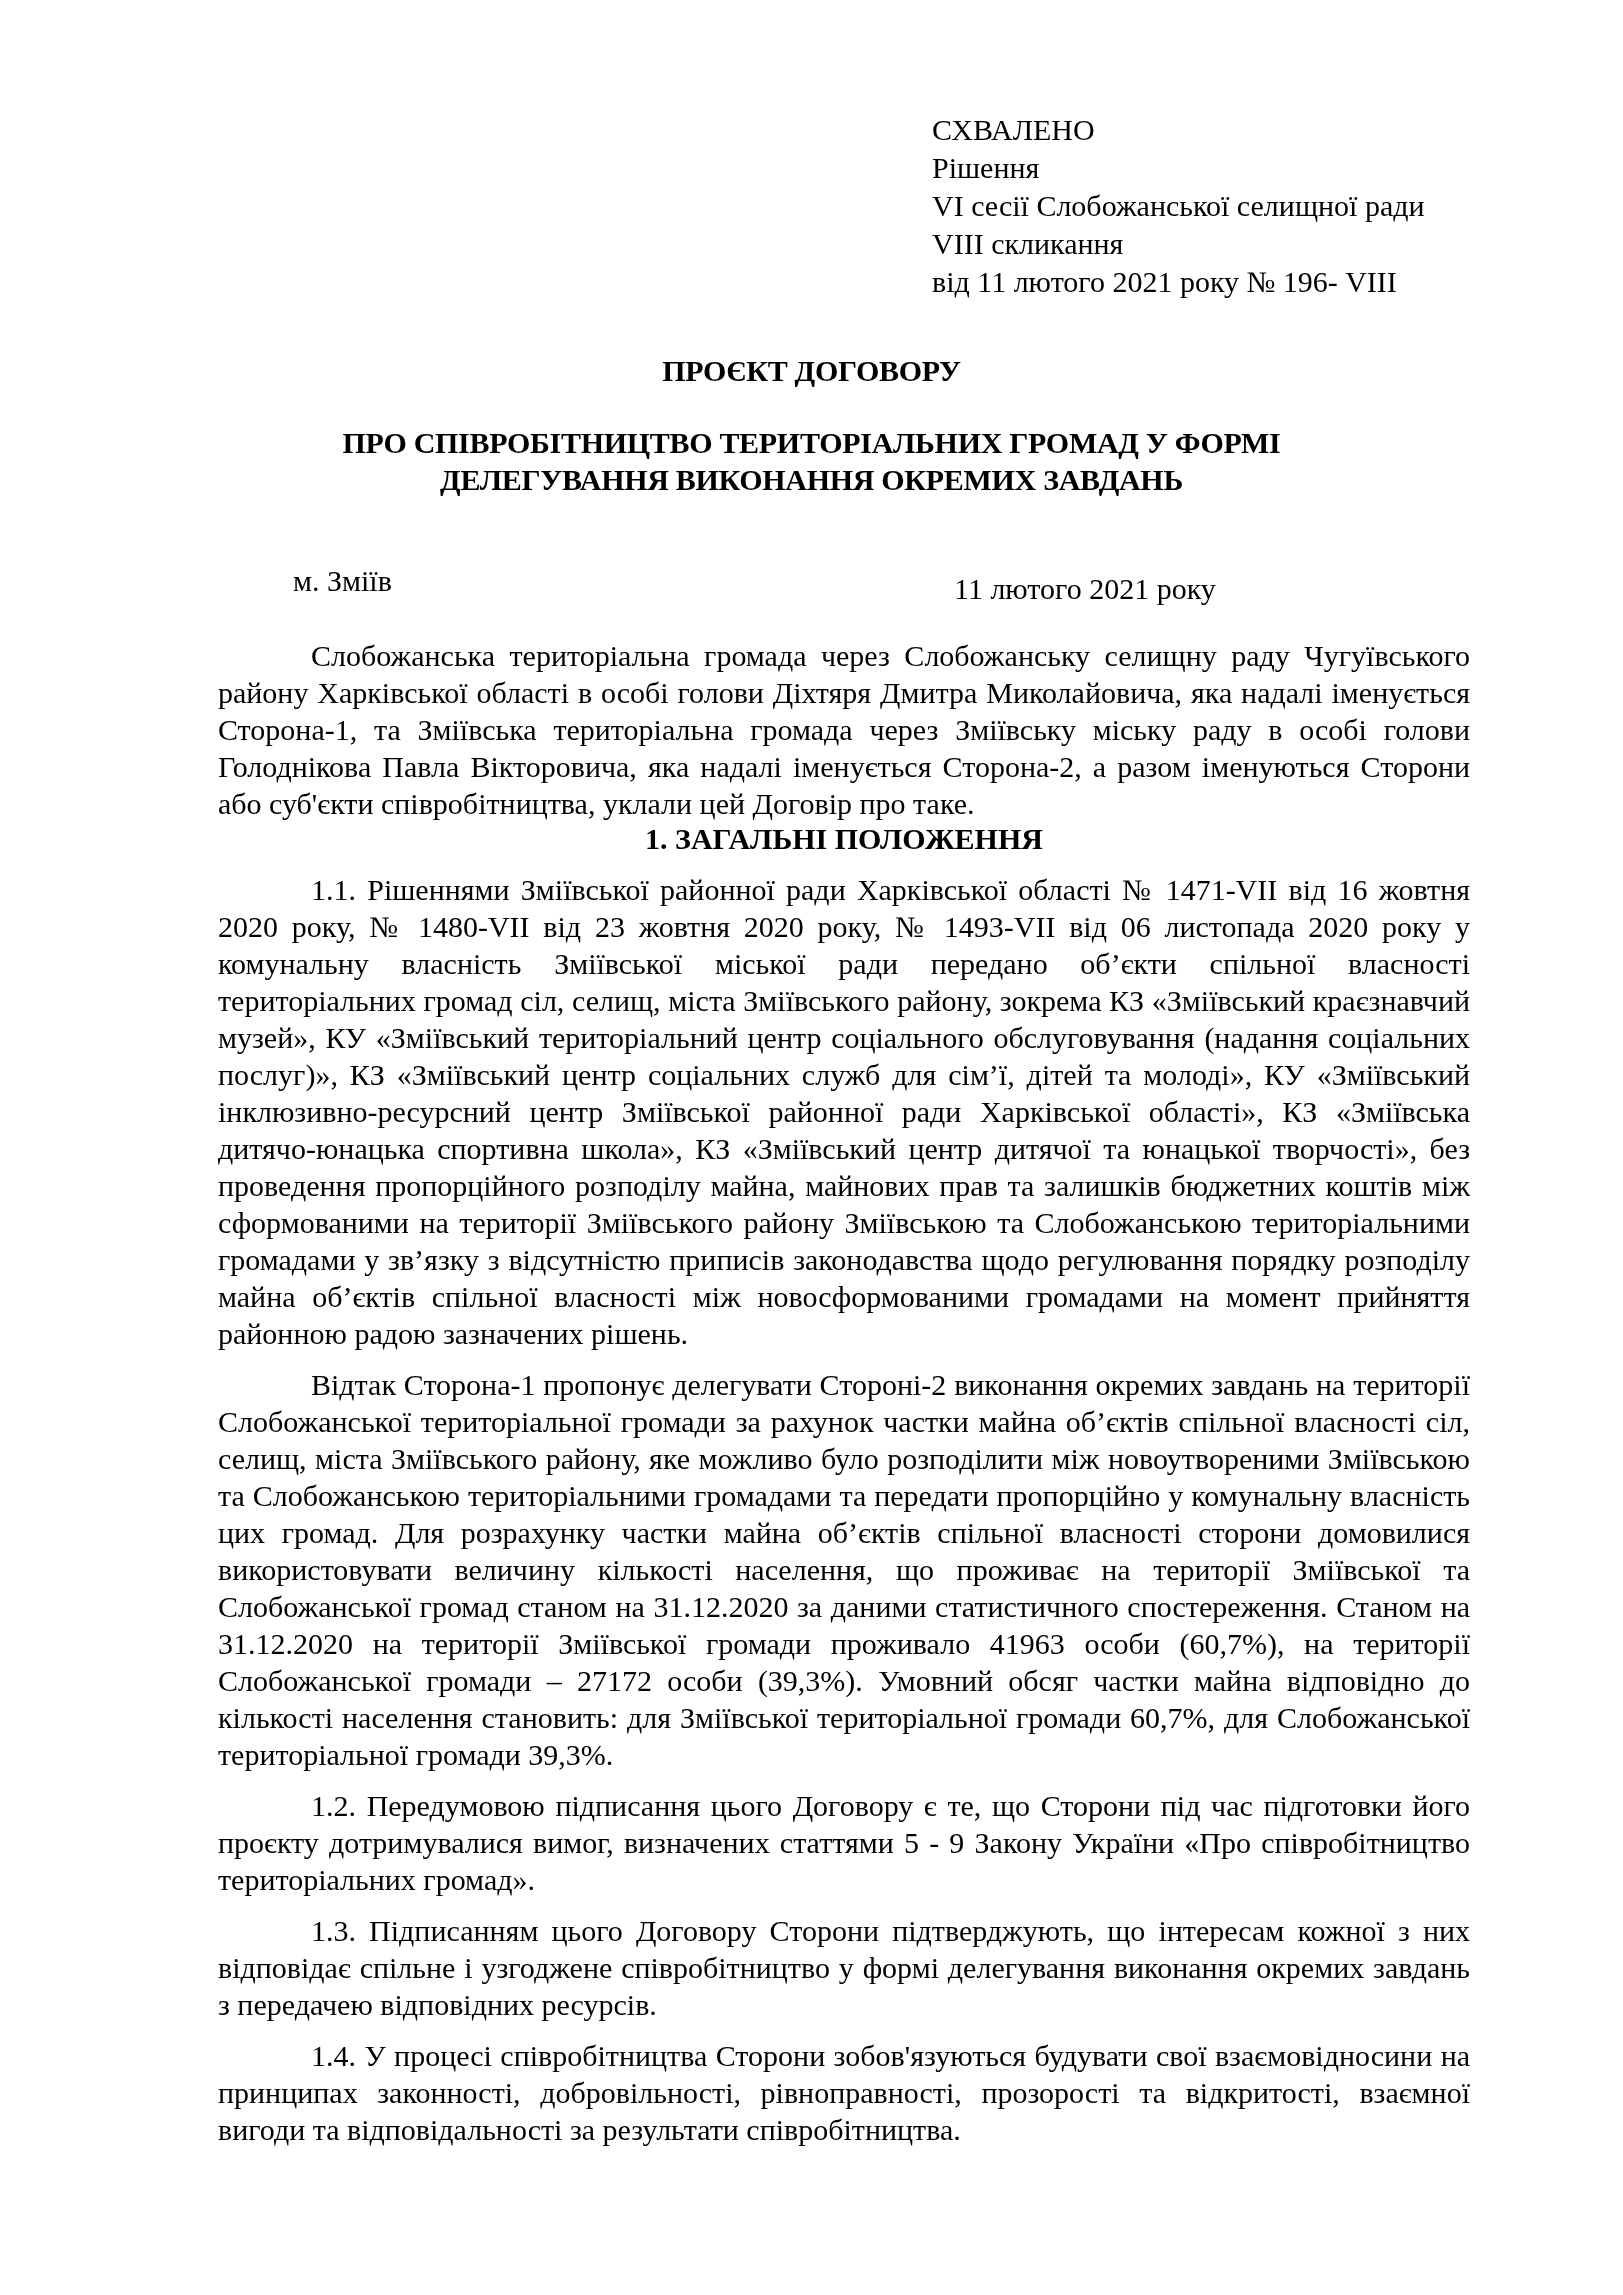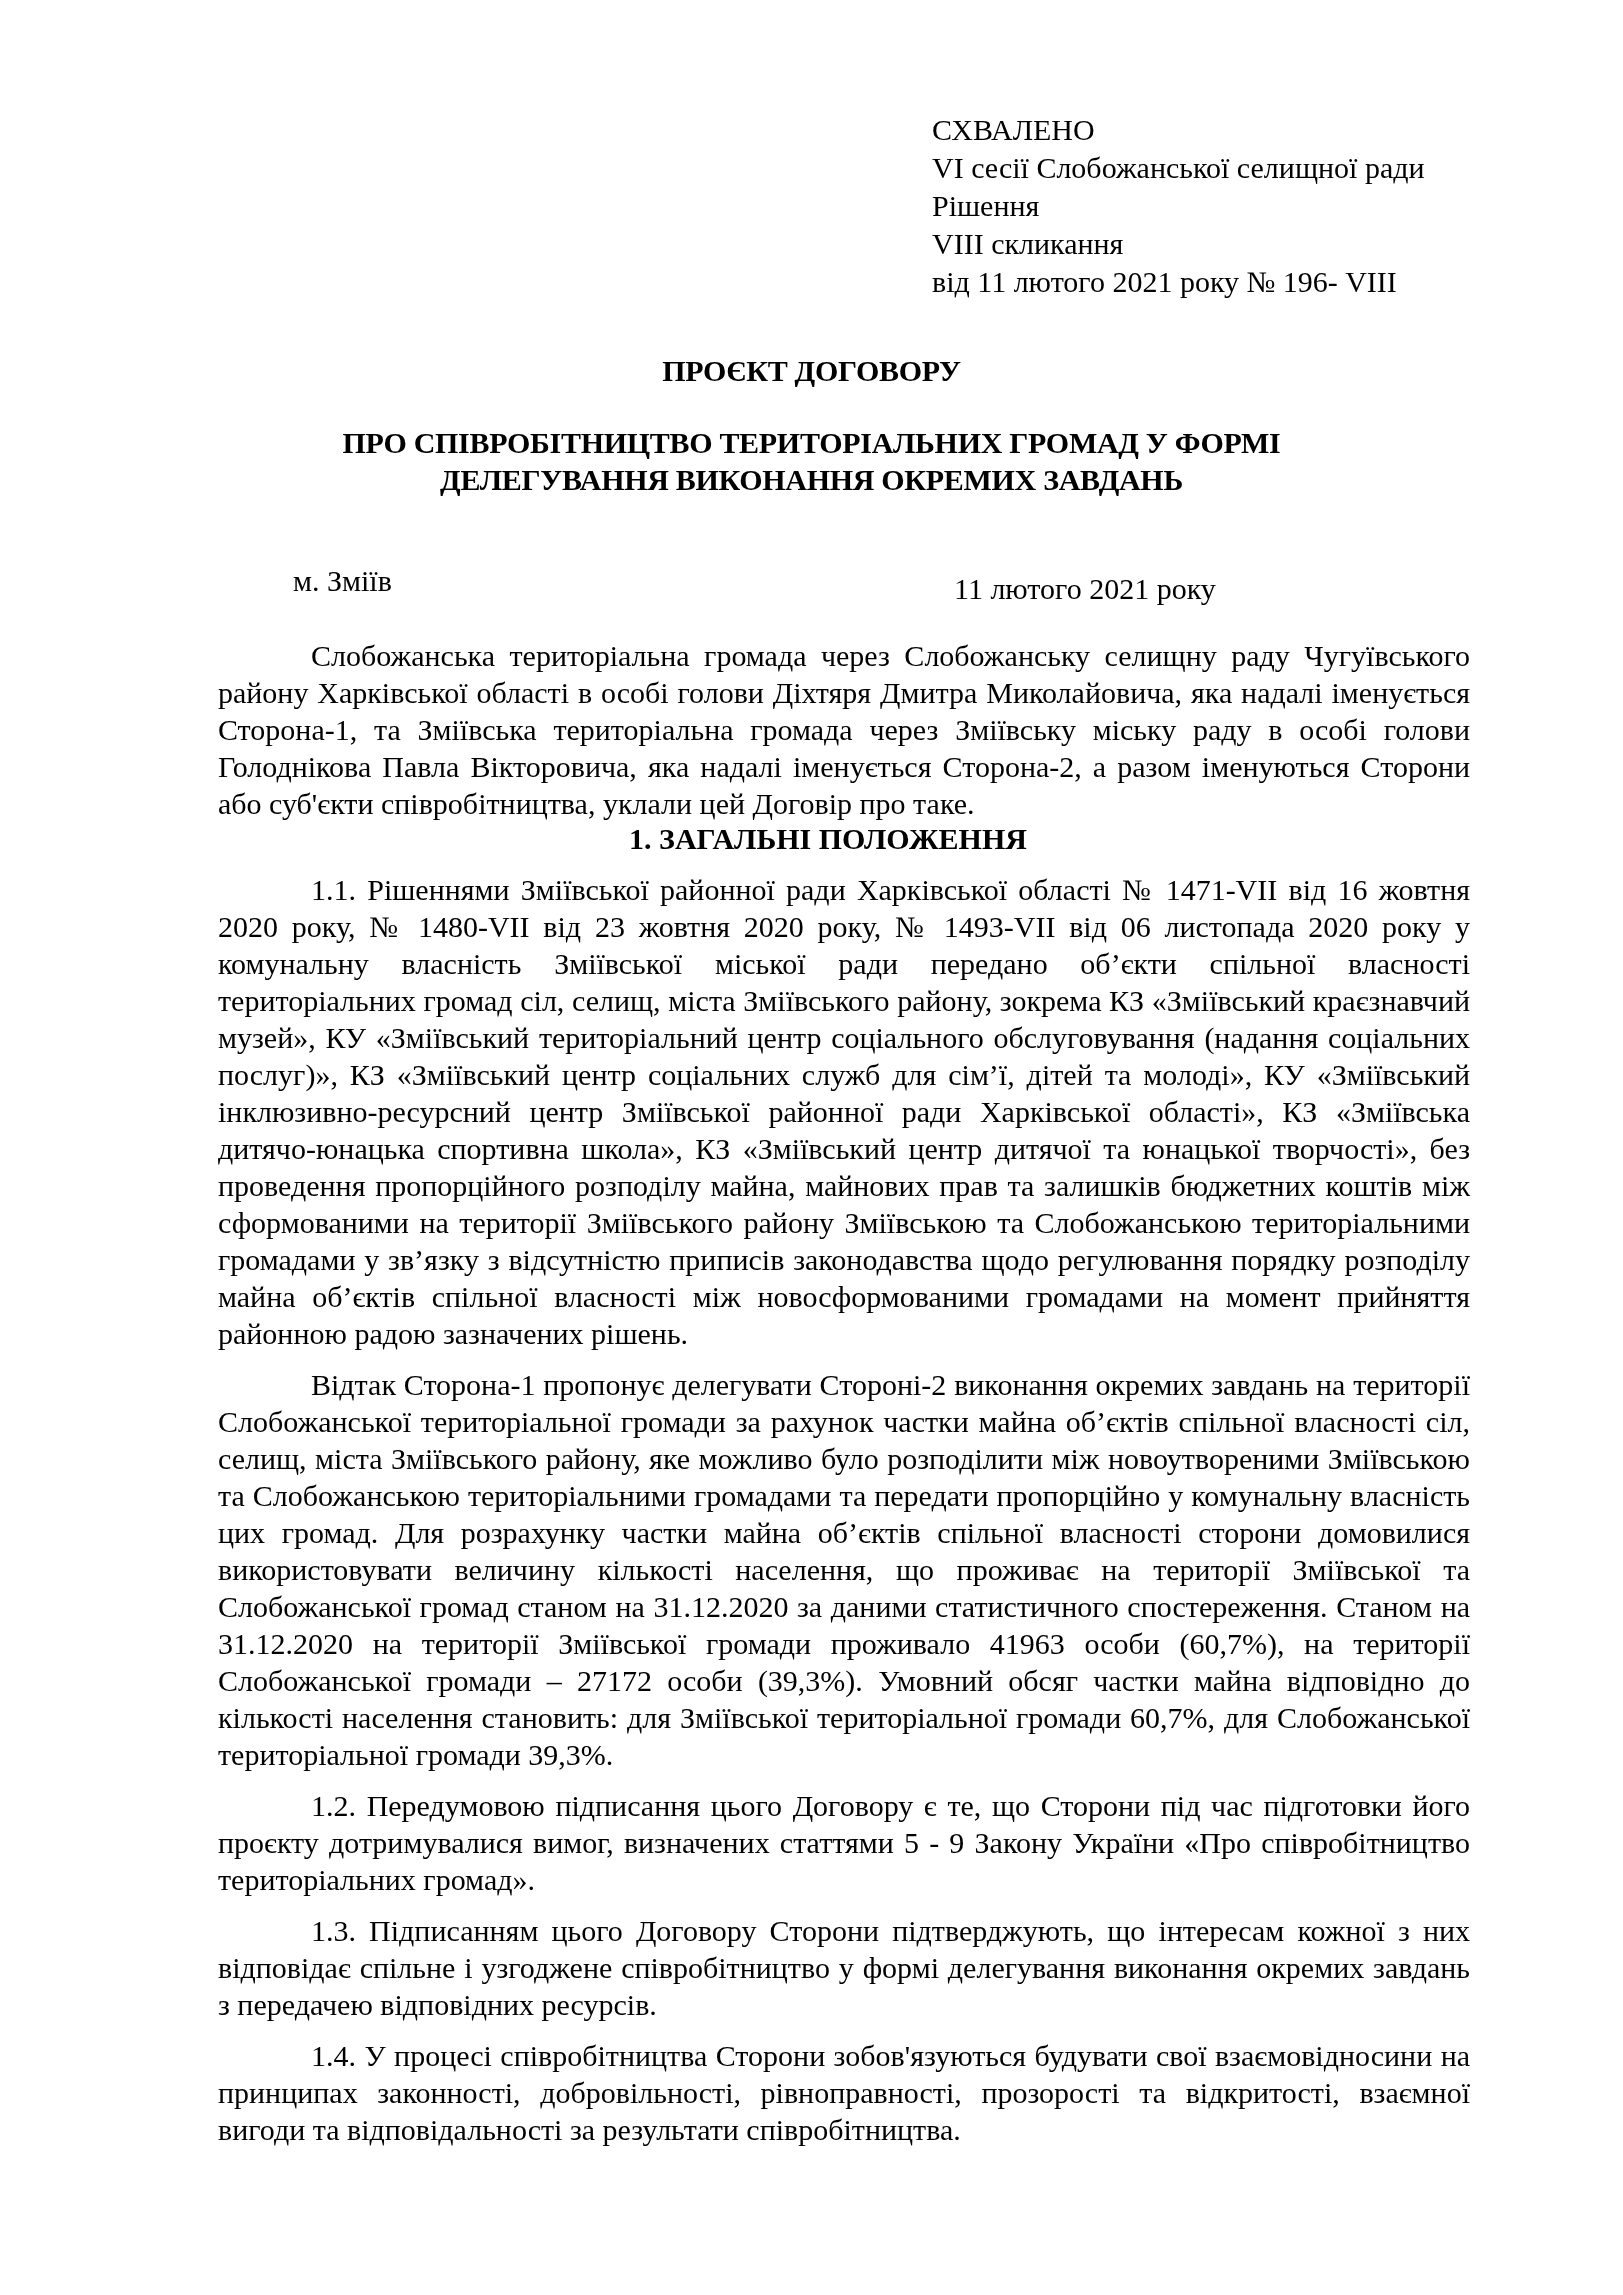--- a/index.html
+++ b/index.html
@@ -61,38 +61,38 @@
       text-align: justify;
     }
     .body-text p {
       margin: 14px;
       text-indent: 93px;
     }
     .intro { top: 623px; }
     .section-heading {
       position: absolute;
       top: 820px;
-      left: 188px;
+      left: 204px;
       width: 1280px;
       text-align: center;
       font-weight: bold;
       font-size: 30px;
       line-height: 37px;
     }
     .sec1 { top: 857px; }
   </style>
 </head>
 <body>
 
 <div class="page">
 
   <div class="approval">
     <div>СХВАЛЕНО</div>
+    <div>Рішення</div>
     <div>VI сесії Слобожанської селищної ради</div>
-    <div>Рішення</div>
     <div>VIII скликання</div>
     <div>від 11 лютого 2021 року № 196- VIII</div>
   </div>
 
   <div class="title title-sub">
     <div>ПРО СПІВРОБІТНИЦТВО ТЕРИТОРІАЛЬНИХ ГРОМАД У ФОРМІ</div>
     <div>ДЕЛЕГУВАННЯ ВИКОНАННЯ ОКРЕМИХ ЗАВДАНЬ</div>
   </div>
 
   <div class="title title-main">ПРОЄКТ ДОГОВОРУ</div>

